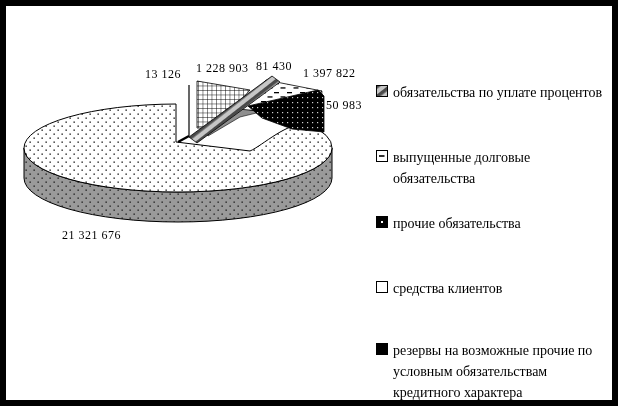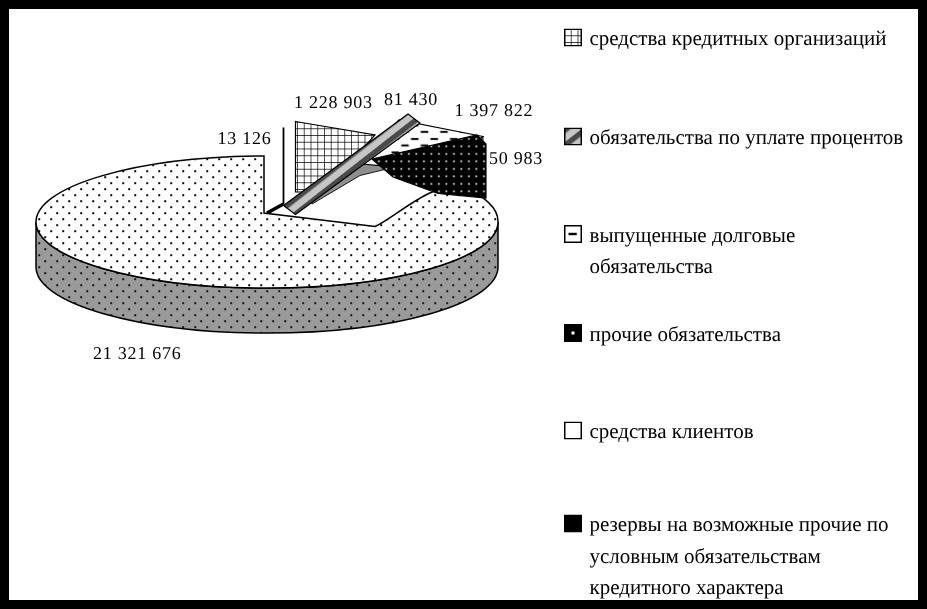--- a/index.html
+++ b/index.html
@@ -78,35 +78,29 @@
     <path d="M 238 109 L 266 80 L 322 91 L 292 114 Z" fill="url(#patDash)" stroke="#000" stroke-width="0.8"></path>
 
     <path d="M 248 106 L 318 90 L 324 96 L 324 132 L 292 129 L 262 118 Z" fill="url(#patBlackDot)" stroke="#000" stroke-width="0.8"></path>
 
     <path d="M 189 137 L 272 76 L 280 82 L 197 143 Z" fill="url(#patDiag)" stroke="#000" stroke-width="0.8"></path>
 
     <path d="M 189 136 L 178 142" stroke="#000" stroke-width="2.4" fill="none"></path>
     <path d="M 189 85 L 189 136" stroke="#000" stroke-width="1.2" fill="none"></path>
   </svg>
 
-  <div class="vlabel" style="left:139px;top:79px">13 126</div>
+  <div class="vlabel" style="left:139px;top:61px">13 126</div>
   <div class="vlabel" style="left:190px;top:55px">1 228 903</div>
   <div class="vlabel" style="left:250px;top:53px">81 430</div>
   <div class="vlabel" style="left:297px;top:60px">1 397 822</div>
   <div class="vlabel" style="left:320px;top:92px">50 983</div>
   <div class="vlabel" style="left:56px;top:222px">21 321 676</div>
 
   <div class="legend">
 
-    <div class="legend-item" style="top:10px">
-      <svg class="legend-swatch" width="12" height="12">
-        <rect x="0.5" y="0.5" width="11" height="11" fill="url(#patGrid)" stroke="#000" stroke-width="1"></rect>
-      </svg>
-      <span class="legend-text">средства кредитных организаций</span>
-    </div>
 
     <div class="legend-item" style="top:141px">
       <svg class="legend-swatch" width="12" height="12">
         <rect x="0.5" y="0.5" width="11" height="11" fill="#fff" stroke="#000" stroke-width="1"></rect>
         <rect x="3" y="5.2" width="5.5" height="1.6" fill="#000"></rect>
       </svg>
       <span class="legend-text">выпущенные долговые обязательства</span>
     </div>
 
     <div class="legend-item" style="top:76px">

